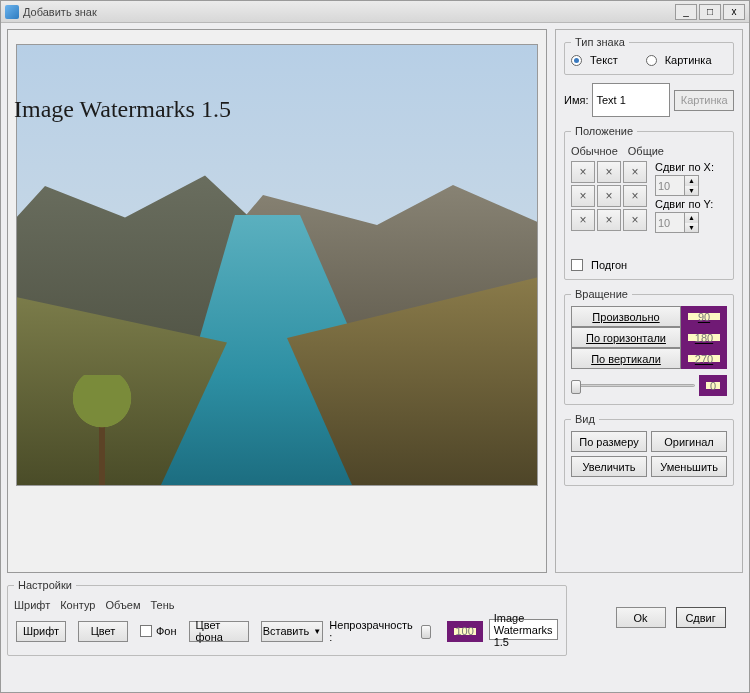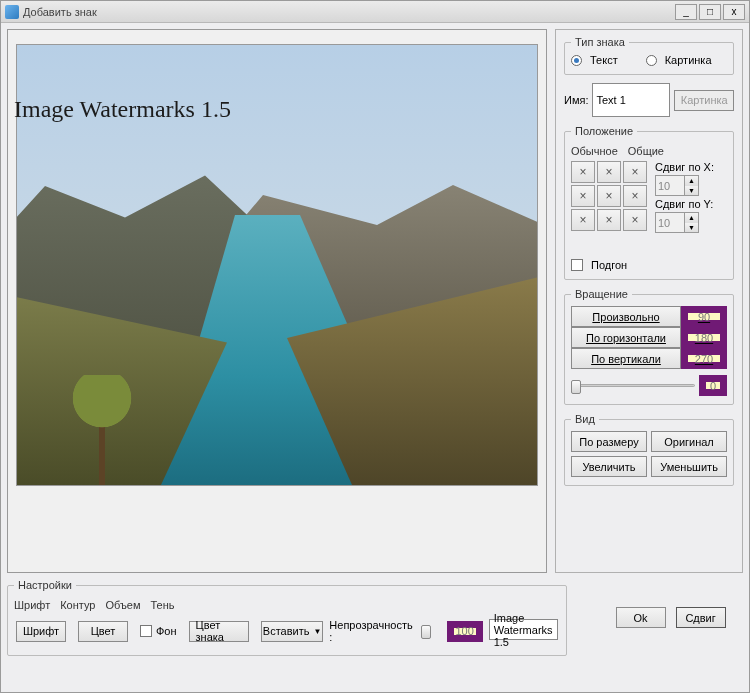--- a/index.html
+++ b/index.html
@@ -186,21 +186,21 @@
           <span class="tab">Тень</span>
         </div>
         <div class="settings-body">
           <div class="row" style="gap:12px;">
             <span class="btn">Шрифт</span>
             <span class="btn">Цвет</span>
             <span class="row" style="gap:4px;">
               <span class="checkbox"></span>
               <span>Фон</span>
             </span>
-            <span class="btn">Цвет знака</span>
+            <span class="btn">Цвет фона</span>
             <span class="btn" style="display:inline-flex;gap:4px;text-align:right;">
               <span>Вставить</span>
               <span style="font-size:8px;">▼</span>
             </span>
           </div>
           <div class="row" style="gap:16px;">
             <span>Непрозрачность :</span>
             <div class="slider-track" style="max-width:310px;">
               <div class="track-line"></div>
               <div class="thumb" style="left:calc(100% - 10px);"></div>

